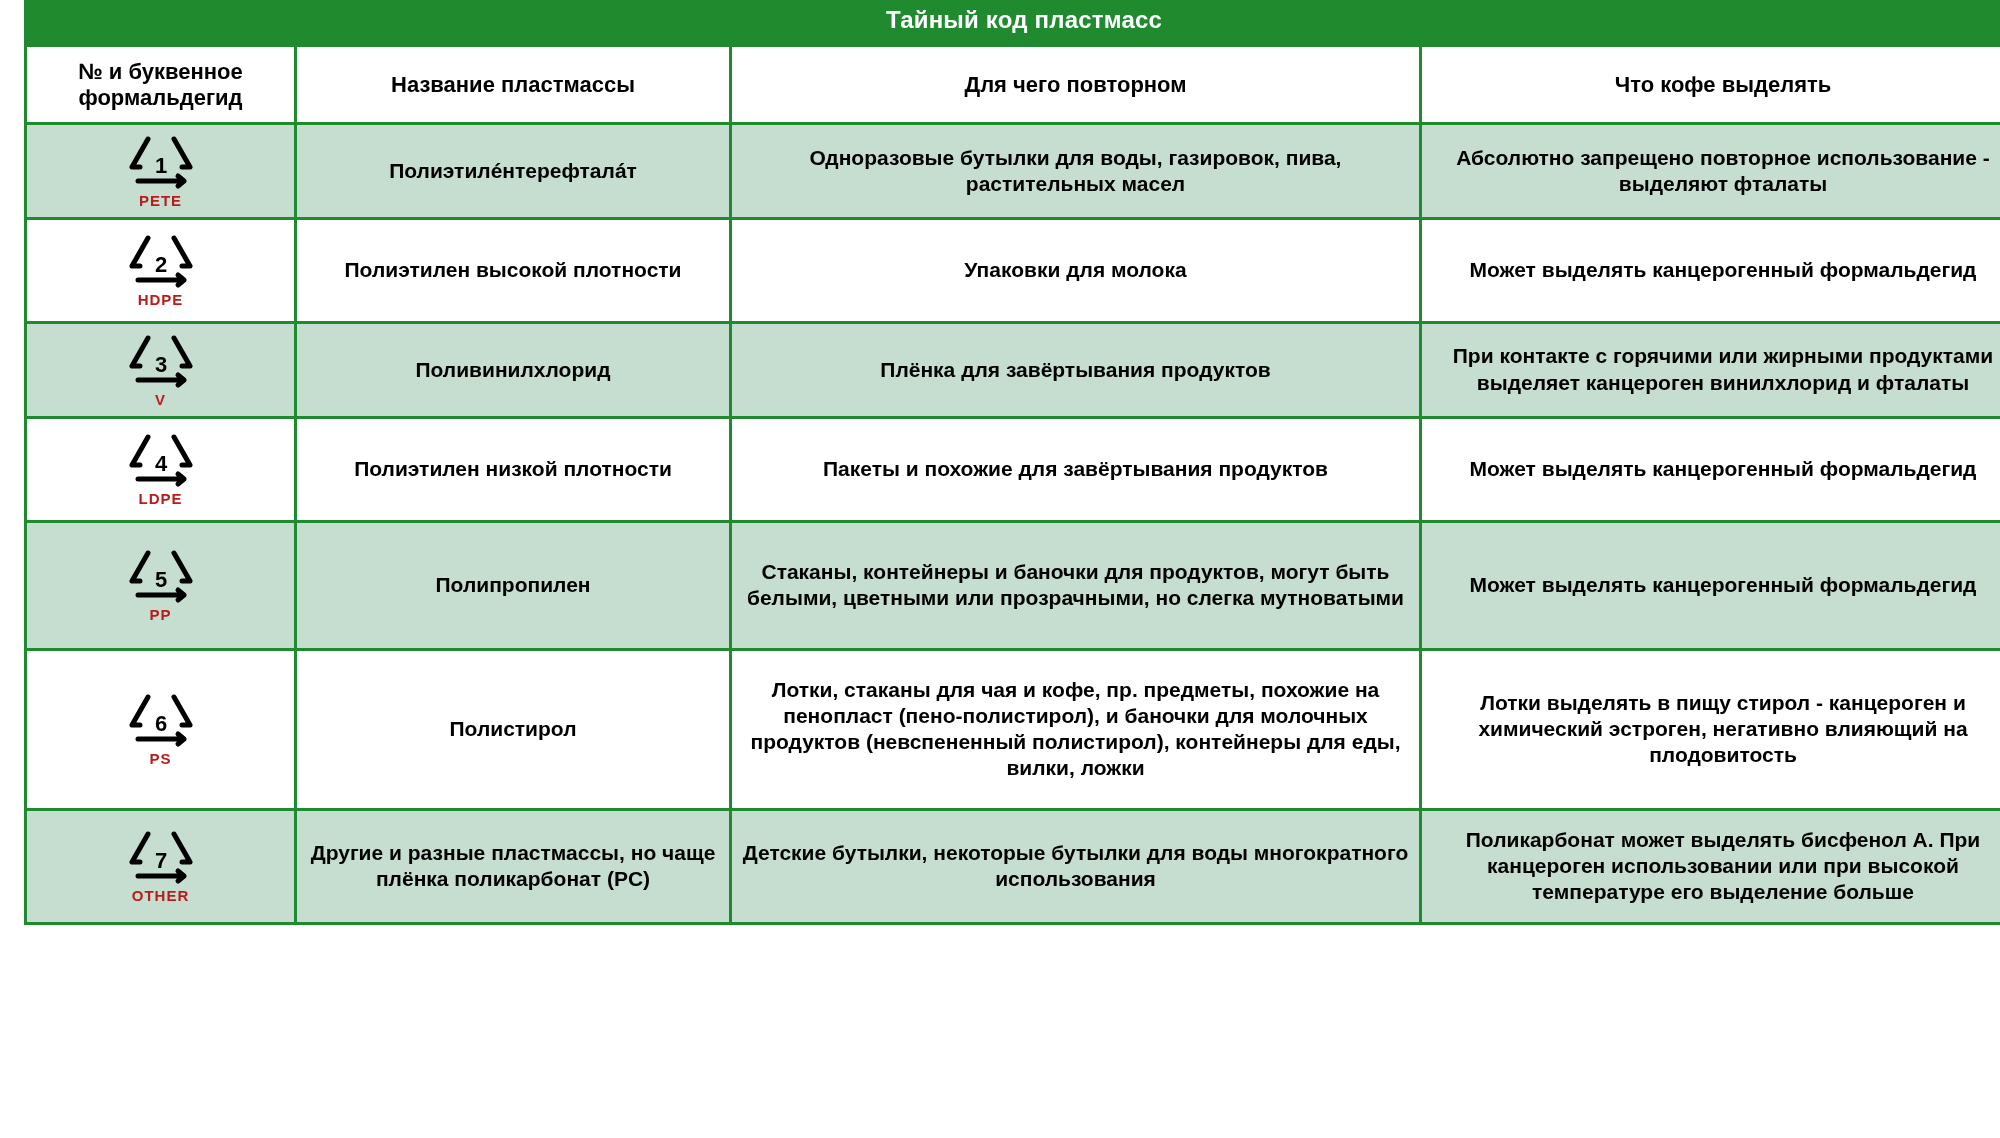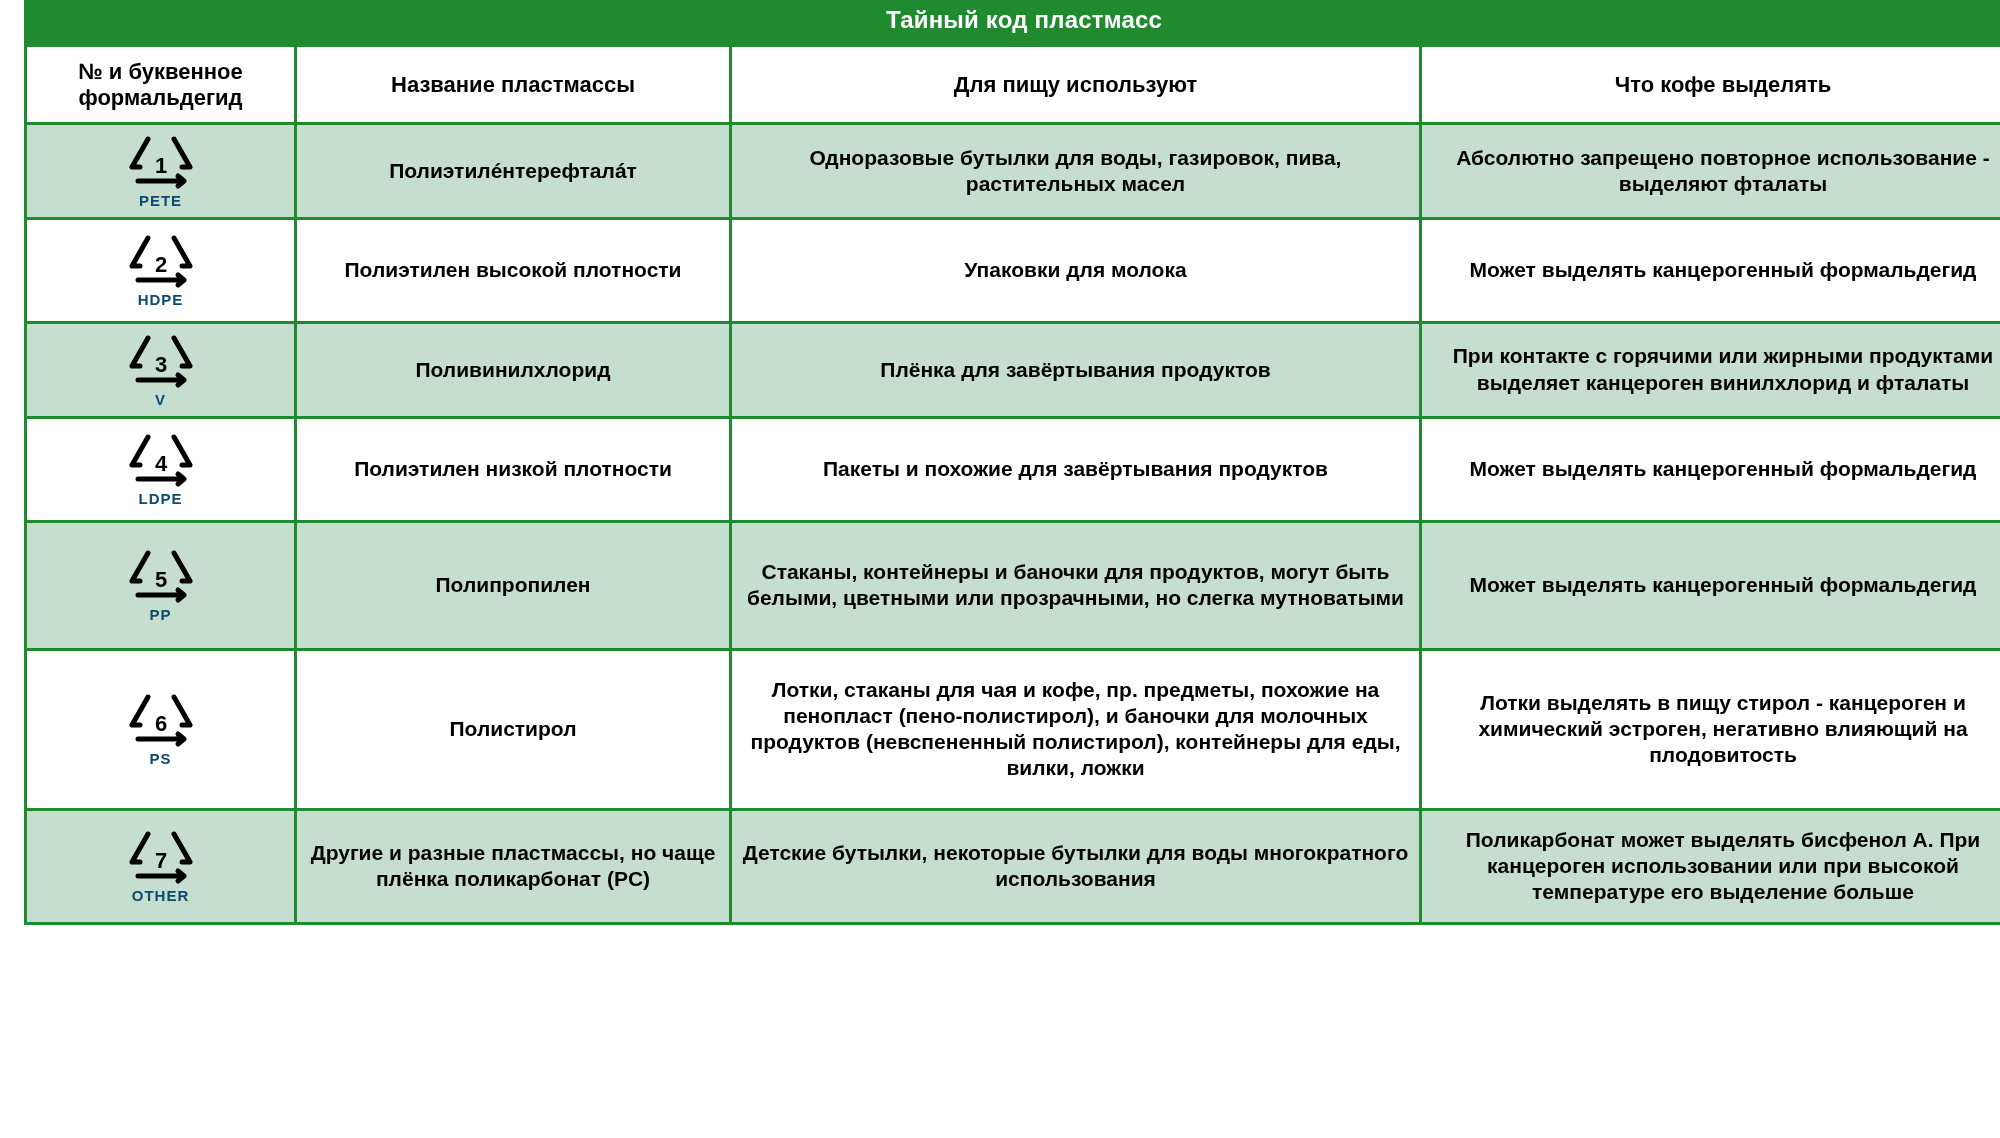--- a/index.html
+++ b/index.html
@@ -72,21 +72,21 @@
     flex-direction: column;
     align-items: center;
     justify-content: center;
   }
   .sym-wrap svg { display: block; }
   .sym-label {
     font-size: 15px;
     font-weight: bold;
     letter-spacing: 1px;
     margin-top: 1px;
-    color: #0c4a6e;
+    color: #b91c1c;
   }
   .r1 td { height: 92px; }
   .r2 td { height: 104px; }
   .r3 td { height: 92px; }
   .r4 td { height: 104px; }
   .r5 td { height: 128px; }
   .r6 td { height: 160px; }
   .r7 td { height: 114px; }
 </style>
 </head>
@@ -102,21 +102,21 @@
     <colgroup>
       <col class="c1">
         <col class="c2">
         <col class="c3">
         <col class="c4">
     </colgroup>
     <thead>
       <tr>
         <th>№ и буквенное формальдегид</th>
         <th>Название пластмассы</th>
-        <th>Для пищу используют</th>
+        <th>Для чего повторном</th>
         <th>Что кофе выделять</th>
       </tr>
     </thead>
     <tbody>
 
       <tr class="shade r1">
         <td>
           <div class="sym-wrap">
             <svg width="86" height="60" viewBox="0 0 86 60" aria-hidden="true">
               <g fill="none" stroke="#000" stroke-width="5" stroke-linecap="round" stroke-linejoin="round">

